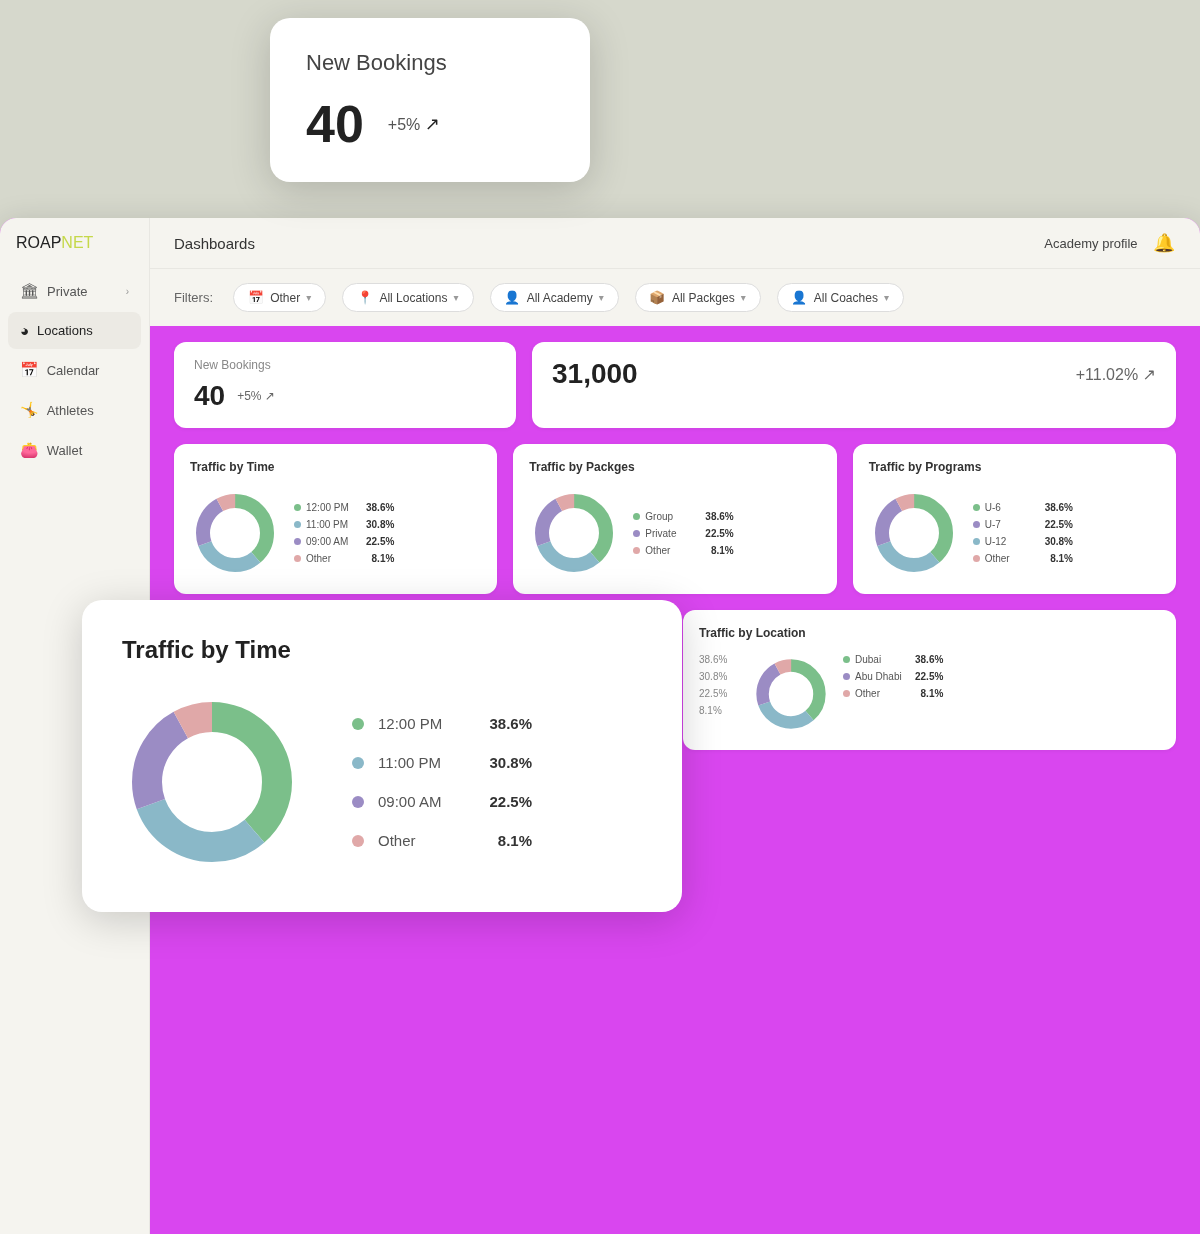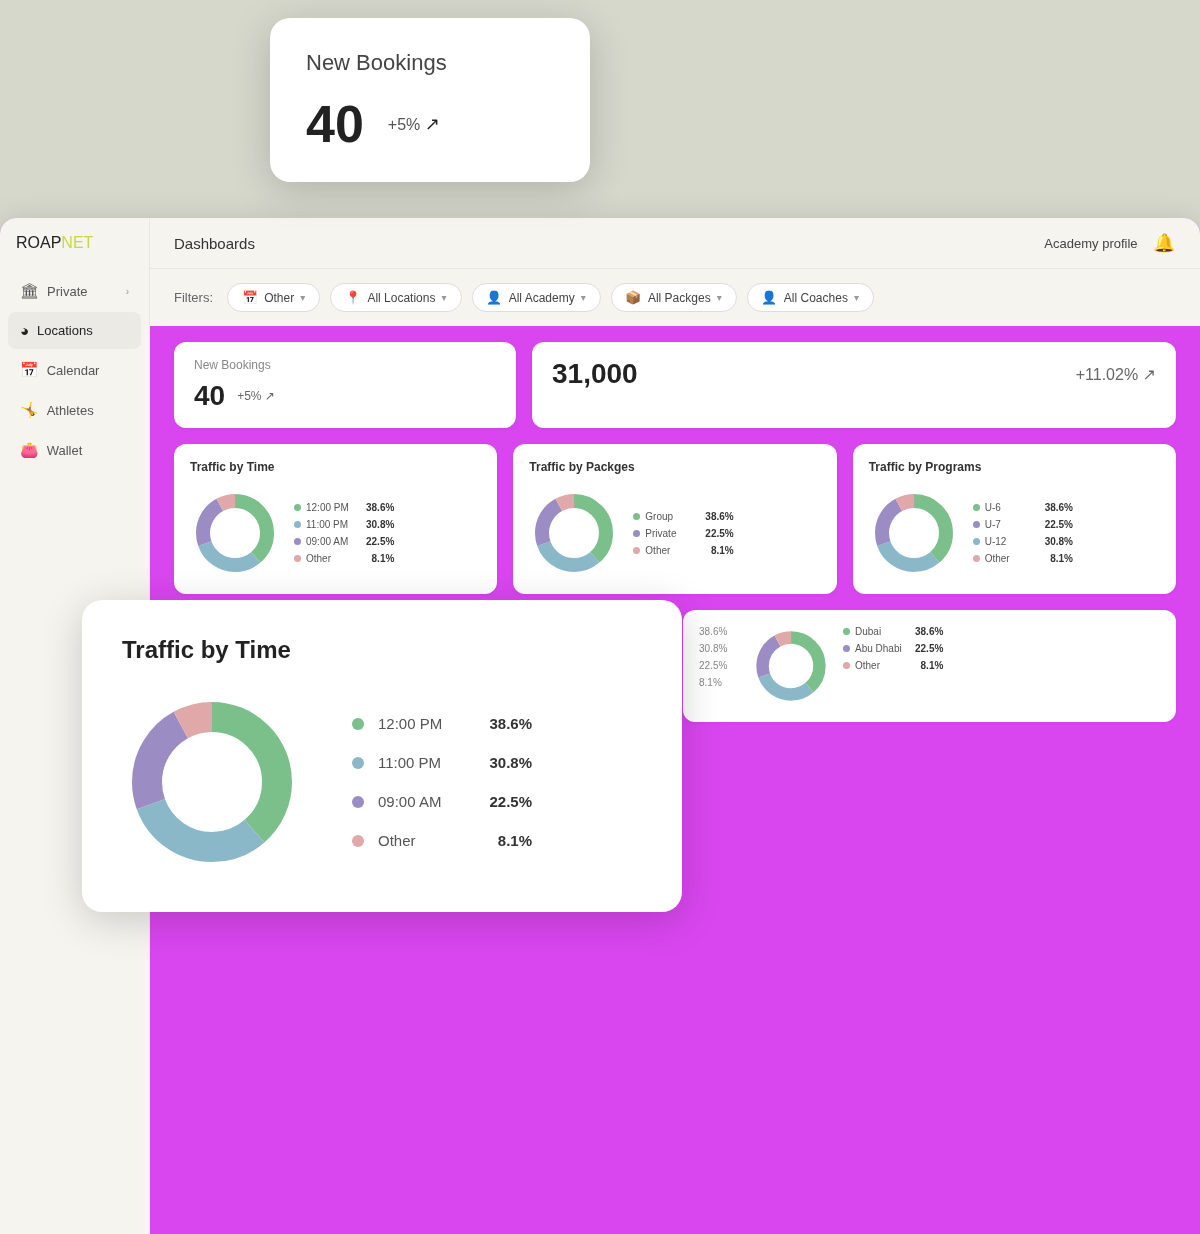--- a/index.html
+++ b/index.html
@@ -192,21 +192,21 @@
     .bell-icon {
       font-size: 18px;
       color: #555;
       cursor: pointer;
     }
 
     
     .filters-bar {
       display: flex;
       align-items: center;
-      gap: 10px;
+      gap: 16px;
       padding: 14px 24px;
       background: #f5f4ef;
       flex-wrap: wrap;
     }
     .filters-label {
       font-size: 13px;
       color: #666;
       margin-right: 4px;
     }
     .filter-btn {
@@ -585,20 +585,21 @@
         </div>
       </div>
 
       <div class="bottom-row">
 
         <div class="bottom-left">
           <div style="font-size:10px;color:#aaa;padding:8px;"></div>
         </div>
 
         <div class="chart-card" style="flex:1;">
+          <div class="chart-card-title">Traffic by Location</div>
           <div style="display:flex;gap:12px;align-items:flex-start;">
             <div style="display:flex;flex-direction:column;gap:6px;font-size:10px;color:#888;min-width:40px;">
               <span>38.6%</span>
               <span>30.8%</span>
               <span>22.5%</span>
               <span>8.1%</span>
             </div>
             <svg width="80" height="80" viewBox="0 0 90 90">
               <circle cx="45" cy="45" r="32" fill="none" stroke="#7bbf8a" stroke-width="14" stroke-dasharray="77.7 123.3" stroke-dashoffset="0" transform="rotate(-90 45 45)"></circle>
               <circle cx="45" cy="45" r="32" fill="none" stroke="#8ab8c8" stroke-width="14" stroke-dasharray="62 139" stroke-dashoffset="-77.7" transform="rotate(-90 45 45)"></circle>

